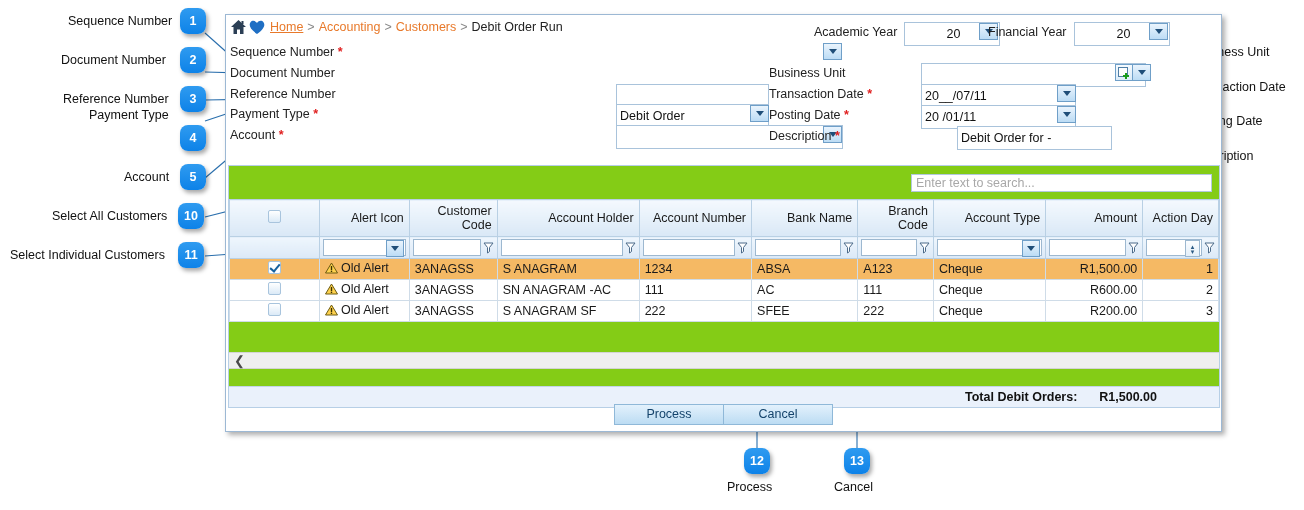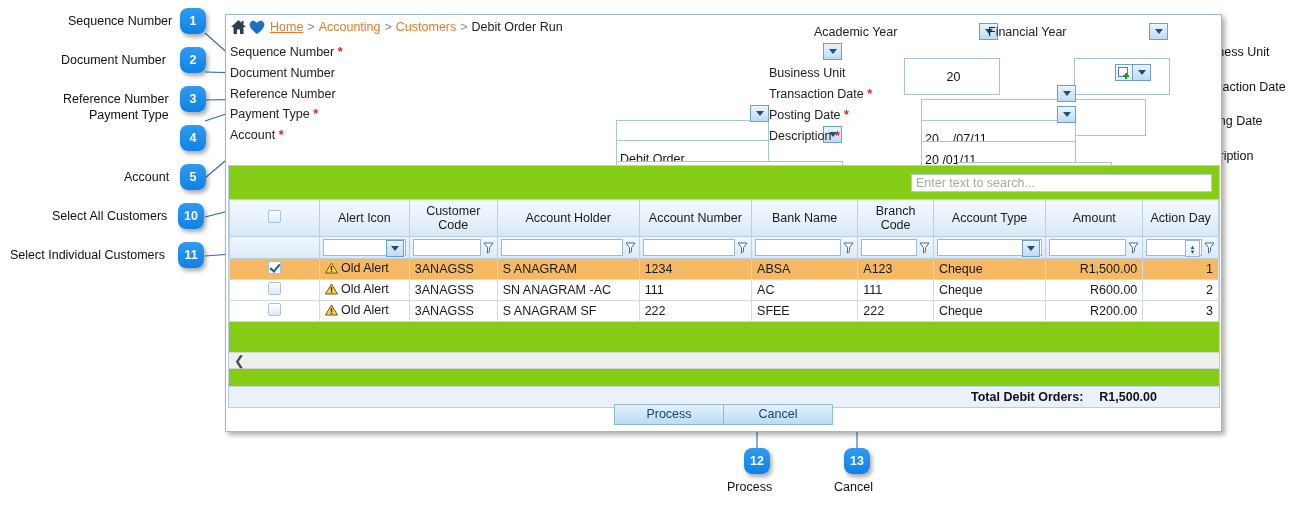--- a/index.html
+++ b/index.html
@@ -57,25 +57,24 @@
   .crumb-sep{color:#888;font-size:12.5px;margin:0 4px;}
 
   
   #form-area{position:absolute;left:0;top:24px;width:100%;height:124px;}
   .fld-label{
     position:absolute;font-size:12.5px;color:#222;white-space:nowrap;
   }
   .req{color:#e02020;font-weight:bold;}
   .tbox{
     position:absolute;box-sizing:border-box;
-    border:1px solid #a9c3db;background:#fff;height:37px;
+    border:1px solid #a9c3db;background:#fff;height:24px;
     font-size:12.5px;color:#111;
     display:flex;align-items:center;padding-left:3px;
     font-family:"Liberation Sans", sans-serif;
-    margin-top:36px;
   }
   .tbox.readonly{background:#f3f3f3;border:1px solid #cfcfcf;color:#9a9a9a;justify-content:center;}
   .ddbtn{
     position:absolute;box-sizing:border-box;width:19px;height:17px;
     border:1px solid #6f9fc8;
     background:linear-gradient(#eaf4fd,#bcdcf5);
     display:flex;align-items:center;justify-content:center;
   }
   .ddbtn .tri{
     width:0;height:0;border-left:4px solid transparent;border-right:4px solid transparent;
@@ -100,21 +99,21 @@
   }
 
   table.grid{
     position:absolute;left:0;top:33px;width:100%;border-collapse:collapse;
     font-size:12px;table-layout:fixed;background:#fff;
   }
   table.grid th{
     background:linear-gradient(#f4f9fe,#d9e8f6);
     border:1px solid #b9d0e4;
     border-top:1px solid #b9d0e4;
-    font-weight:normal;text-align:center;
+    font-weight:normal;text-align:right;
     padding:4px 5px;height:20px;color:#1a1a1a;font-size:12.5px;
     box-sizing:border-box;
   }
   table.grid td{
     border:1px solid #cfdce8;
     padding:2px 5px;height:21px;box-sizing:border-box;
     font-size:12.5px;color:#1a1a1a;background:#fff;
   }
   tr.filter-row td{
     background:linear-gradient(#eff6fd,#dbe9f7);
@@ -143,21 +142,21 @@
 
   #hscroll{
     position:absolute;left:0;bottom:38px;width:100%;height:17px;
     background:#efefef;border-top:1px solid #d4d4d4;border-bottom:1px solid #d4d4d4;
     display:flex;align-items:center;padding-left:5px;box-sizing:border-box;
   }
   #total-bar{
     position:absolute;left:0;bottom:0;width:100%;height:21px;
     background:#eaf1fb;border-top:1px solid #c3d5e8;
     display:flex;align-items:center;justify-content:flex-end;
-    padding-right:62px;box-sizing:border-box;gap:16px;
+    padding-right:62px;box-sizing:border-box;gap:22px;
     font-weight:bold;font-size:12.5px;color:#111;
   }
 
   #btn-row{
     position:absolute;left:0;bottom:6px;width:100%;height:22px;
     display:flex;align-items:center;justify-content:center;
   }
   .actbtn{
     width:110px;height:21px;box-sizing:border-box;
     border:1px solid #8fb8d8;

